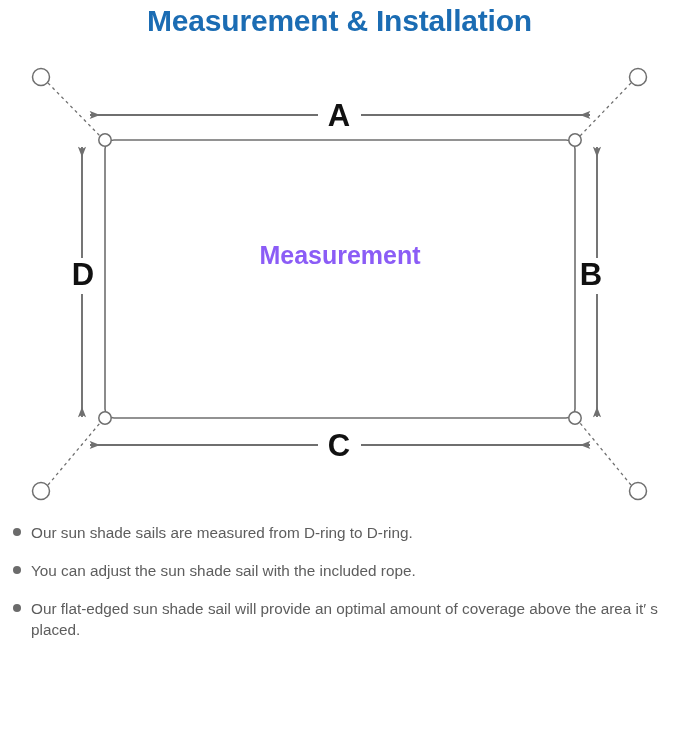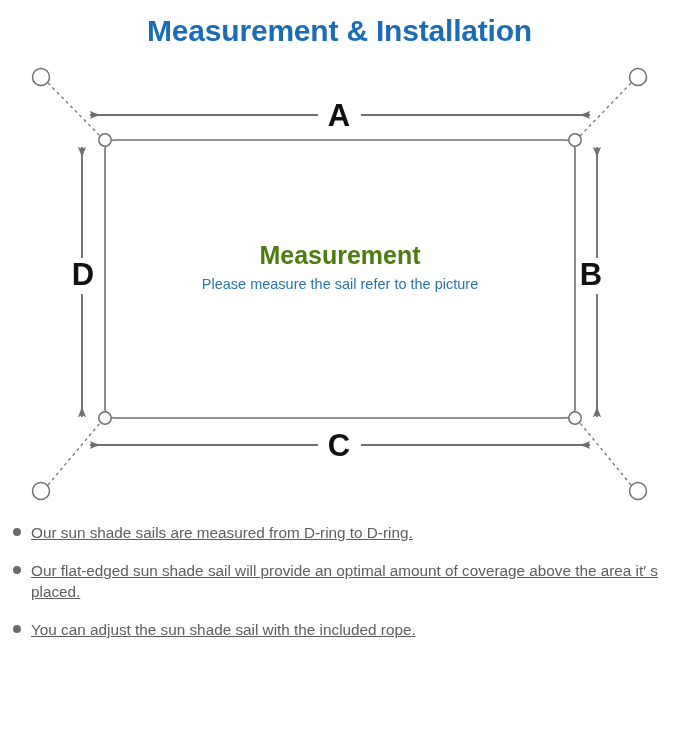--- a/index.html
+++ b/index.html
@@ -26,21 +26,21 @@
     position: absolute;
     left: 0;
     top: 0;
     width: 679px;
     text-align: center;
     font-size: 30px;
     font-weight: bold;
     color: #1b6cb3;
     letter-spacing: -0.2px;
     line-height: 38px;
-    padding-top: 12px;
+    padding-top: 2px;
     white-space: nowrap;
   }
 
   
   .diagram {
     position: absolute;
     left: 0;
     top: 44px;
     width: 679px;
     height: 470px;
@@ -54,21 +54,21 @@
     position: absolute;
     left: 105px;
     top: 196px;
     width: 470px;
     text-align: center;
     pointer-events: none;
   }
   .sail-text .hdr {
     font-size: 25px;
     font-weight: bold;
-    color: #4d7c0f;
+    color: #8b5cf6;
     line-height: 30px;
     white-space: nowrap;
   }
   .sail-text .sub {
     font-size: 14.5px;
     color: #2b73ad;
     line-height: 22px;
     margin-top: 3px;
     white-space: nowrap;
   }
@@ -96,21 +96,20 @@
     width: 679px;
   }
   .note {
     position: relative;
     padding-left: 31px;
     padding-right: 8px;
     margin-bottom: 17px;
     font-size: 15.3px;
     line-height: 21px;
     color: #5d5d5d;
-    text-decoration: underline;
   }
   .note:last-child { margin-bottom: 0; }
   .note .dot {
     position: absolute;
     left: 13px;
     top: 6px;
     width: 8px;
     height: 8px;
     border-radius: 50%;
     background: #6b6b6b;
@@ -174,37 +173,36 @@
       </g>
 
       <g stroke="#6f6f6f" stroke-width="1.9" fill="none">
         <line x1="597" y1="214" x2="597" y2="103" marker-end="url(#arrL)"></line>
         <line x1="597" y1="250" x2="597" y2="373" marker-end="url(#arrR)"></line>
       </g>
     </svg>
 
     <div class="sail-text">
       <div class="hdr">Measurement</div>
-      <div class="sub">Please measure the sail refer to the picture</div>
     </div>
 
     <div class="dim-label dim-a">A</div>
     <div class="dim-label dim-c">C</div>
     <div class="dim-label dim-d">D</div>
     <div class="dim-label dim-b">B</div>
   </div>
 
   <div class="notes">
     <div class="note">
       <span class="dot"></span>
       <span class="txt">Our sun shade sails are measured from D-ring to D-ring.</span>
     </div>
     <div class="note">
       <span class="dot"></span>
-      <span class="txt">Our flat-edged sun shade sail will provide an optimal amount of coverage above the area it′ s placed.</span>
+      <span class="txt">You can adjust the sun shade sail with the included rope.</span>
     </div>
     <div class="note">
       <span class="dot"></span>
-      <span class="txt">You can adjust the sun shade sail with the included rope.</span>
+      <span class="txt">Our flat-edged sun shade sail will provide an optimal amount of coverage above the area it′ s placed.</span>
     </div>
   </div>
 
 </div>
 
 </body></html>

